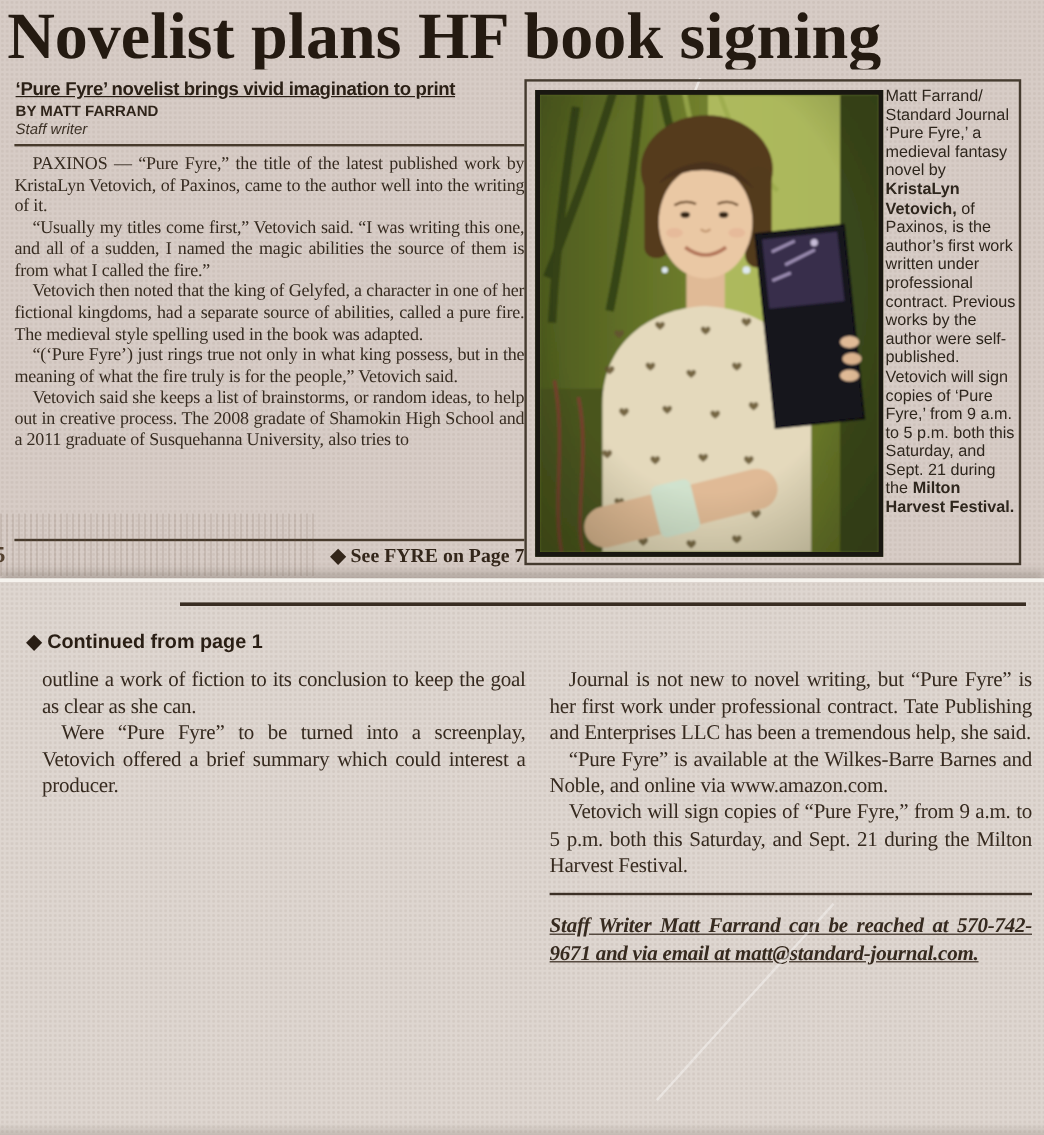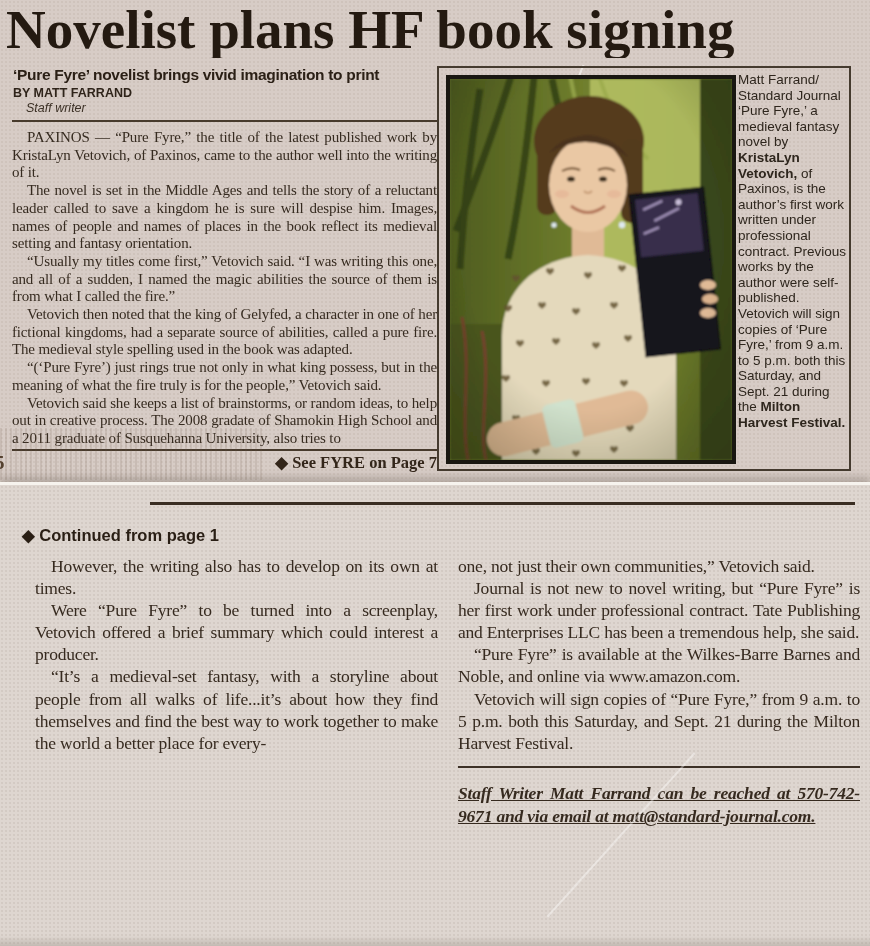--- a/index.html
+++ b/index.html
@@ -23,24 +23,24 @@
     background:repeating-linear-gradient(90deg,rgba(110,88,72,.14) 0 2px,transparent 2px 5px);}
   .crease{position:absolute;width:2px;background:rgba(255,255,255,.55);}
   .crease.c1{left:530px;top:55px;height:280px;transform:rotate(22deg);}
   .crease.c2{left:620px;top:240px;height:220px;transform:rotate(42deg);opacity:.7;}
   .pageno{position:absolute;left:-5px;top:452px;font:bold 19px "Liberation Serif",serif;color:#54412f;}
 
   
   .headline{position:absolute;left:6px;top:2px;width:862px;white-space:nowrap;overflow:hidden;
     font:bold 55px/1.02 "Liberation Serif",serif;color:#241a11;letter-spacing:0;}
   .subhead{position:absolute;left:13px;top:66px;width:424px;
-    font:bold 15.5px/1.1 "Liberation Sans",sans-serif;letter-spacing:-.3px;color:#2b2016;}
+    font:bold 15.5px/1.1 "Liberation Sans",sans-serif;letter-spacing:-.3px;color:#2b2016;text-decoration:underline;}
   .byline{position:absolute;left:13px;top:87px;
     font:bold 12.5px/1.1 "Liberation Sans",sans-serif;color:#2f241a;}
-  .staffrole{position:absolute;left:26px;top:102px;
+  .staffrole{position:absolute;left:13px;top:102px;
     font:italic 12.5px/1.1 "Liberation Sans",sans-serif;color:#3c3126;}
   .hrule{position:absolute;height:2px;background:#473a2c;}
   .r1{left:12px;top:120px;width:425px;}
   .r2{left:12px;top:449px;width:425px;}
   .top-body{position:absolute;left:12px;top:129px;width:425px;}
   .top-body p{margin:0;text-indent:15px;text-align:justify;
     font:15px/17.7px "Liberation Serif",serif;letter-spacing:-.15px;color:#362b20;}
   .jumpline{position:absolute;left:12px;top:453px;width:425px;text-align:right;
     font:bold 16.5px/1.2 "Liberation Serif",serif;color:#33261a;}
 
@@ -80,21 +80,20 @@
     <div class="headline">Novelist plans HF book signing</div>
 
     <div class="subhead">‘Pure Fyre’ novelist brings vivid imagination to print</div>
     <div class="byline">BY MATT FARRAND</div>
     <div class="staffrole">Staff writer</div>
 
     <div class="hrule r1"></div>
 
     <div class="top-body">
       <p>PAXINOS — “Pure Fyre,” the title of the latest published work by KristaLyn Vetovich, of Paxinos, came to the author well into the writing of it.</p>
-      <p>The novel is set in the Middle Ages and tells the story of a reluctant leader called to save a kingdom he is sure will despise him. Images, names of people and names of places in the book reflect its medieval setting and fantasy orientation.</p>
       <p>“Usually my titles come first,” Vetovich said. “I was writing this one, and all of a sudden, I named the magic abilities the source of them is from what I called the fire.”</p>
       <p>Vetovich then noted that the king of Gelyfed, a character in one of her fictional kingdoms, had a separate source of abilities, called a pure fire. The medieval style spelling used in the book was adapted.</p>
       <p>“(‘Pure Fyre’) just rings true not only in what king possess, but in the meaning of what the fire truly is for the people,” Vetovich said.</p>
       <p>Vetovich said she keeps a list of brainstorms, or random ideas, to help out in creative process. The 2008 gradate of Shamokin High School and a 2011 graduate of Susquehanna University, also tries to</p>
     </div>
 
     <div class="hrule r2"></div>
     <div class="jumpline">◆ See FYRE on Page 7</div>
 
     <div class="stripes"></div>
@@ -212,27 +211,25 @@
       </div>
     </div>
   </div>
 
   <div class="clip-bottom">
 
     <div class="fyre-rule"></div>
     <div class="contline">◆ Continued from page 1</div>
 
     <div class="col col-left">
-      <p>However, the writing also has to develop on its own at times.</p>
+      <p class="nolead">outline a work of fiction to its conclusion to keep the goal as clear as she can.</p>
       <p>Were “Pure Fyre” to be turned into a screenplay, Vetovich offered a brief summary which could interest a producer.</p>
-      <p>“It’s a medieval-set fantasy, with a storyline about people from all walks of life...it’s about how they find themselves and find the best way to work together to make the world a better place for every-</p>
     </div>
 
     <div class="col col-right">
-      <p class="nolead">one, not just their own communities,” Vetovich said.</p>
       <p>Journal is not new to novel writing, but “Pure Fyre” is her first work under professional contract. Tate Publishing and Enterprises LLC has been a tremendous help, she said.</p>
       <p>“Pure Fyre” is available at the Wilkes-Barre Barnes and Noble, and online via www.amazon.com.</p>
       <p>Vetovich will sign copies of “Pure Fyre,” from 9 a.m. to 5 p.m. both this Saturday, and Sept. 21 during the Milton Harvest Festival.</p>
       <div class="footer-rule"></div>
       <p class="footer-note">Staff Writer Matt Farrand can be reached at 570-742-9671 and via email at matt@standard-journal.com.</p>
     </div>
 
     <div class="crease c2"></div>
   </div>
 

